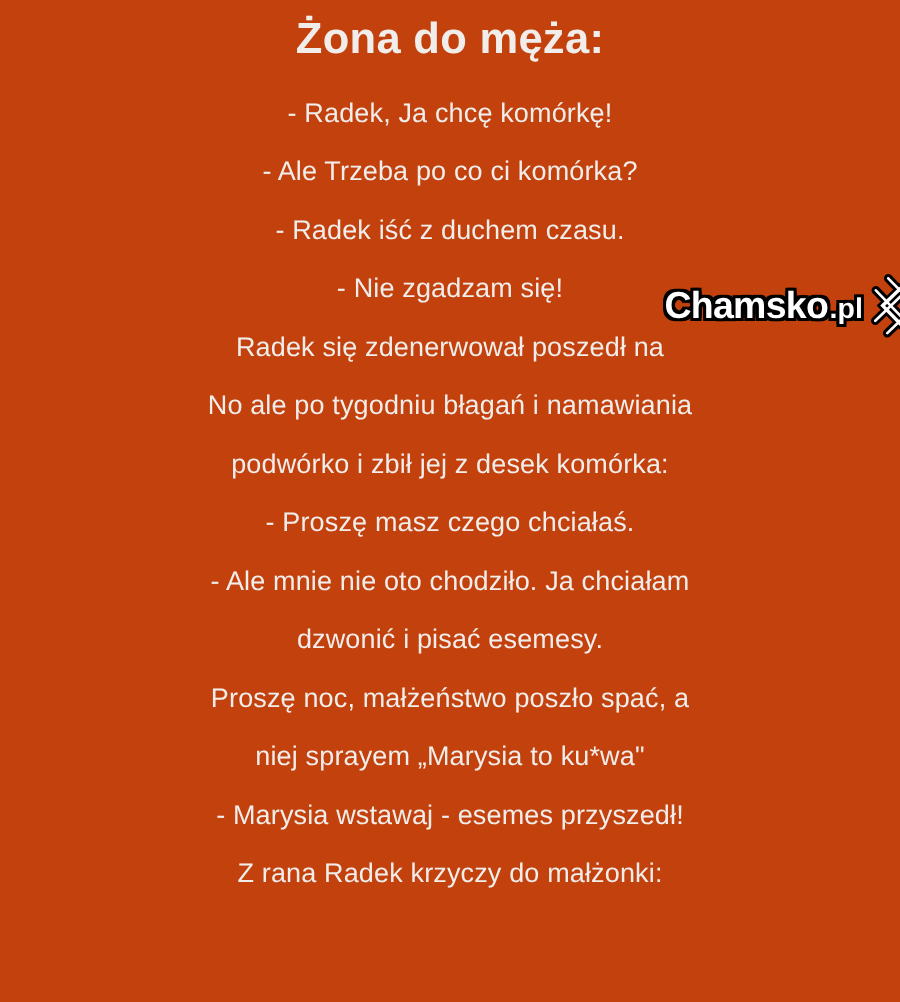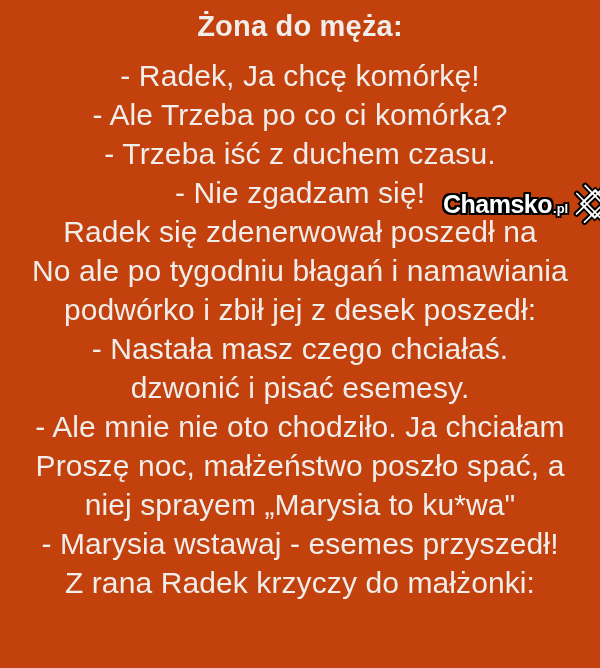--- a/index.html
+++ b/index.html
@@ -22,21 +22,21 @@
     font-size: 29px;
     line-height: 40px;
     font-weight: bold;
     white-space: nowrap;
     letter-spacing: 0.2px;
   }
   .meme-lines {
     padding-top: 10px;
   }
   .meme-line {
-    font-size: 30px;
+    font-size: 18px;
     line-height: 39px;
     white-space: nowrap;
     letter-spacing: 0.1px;
   }
   .watermark {
     position: absolute;
     top: 178px;
     left: 443px;
     display: flex;
     align-items: center;
@@ -52,46 +52,46 @@
       -2px  2px 0 #000, 2px  2px 0 #000,
        0   -2px 0 #000, 0    2px 0 #000,
       -2px  0   0 #000, 2px  0   0 #000;
     text-align: center;
   }
   .wm-brand {
     font-size: 25px;
     letter-spacing: -0.5px;
   }
   .wm-tld {
-    font-size: 13px;
+    font-size: 19px;
     margin-left: 1px;
   }
   .wm-icon {
     margin-left: 4px;
     display: block;
   }
 </style>
 </head>
 <body>
 
 <div class="meme-canvas">
 
   <div class="meme-title">Żona do męża:</div>
 
   <div class="meme-lines">
     <div class="meme-line">- Radek, Ja chcę komórkę!</div>
     <div class="meme-line">- Ale Trzeba po co ci komórka?</div>
-    <div class="meme-line">- Trzeba iść z duchem czasu.</div>
+    <div class="meme-line">- Radek iść z duchem czasu.</div>
     <div class="meme-line">- Nie zgadzam się!</div>
     <div class="meme-line">Radek się zdenerwował poszedł na</div>
     <div class="meme-line">No ale po tygodniu błagań i namawiania</div>
-    <div class="meme-line">podwórko i zbił jej z desek poszedł:</div>
-    <div class="meme-line">- Nastała masz czego chciałaś.</div>
+    <div class="meme-line">podwórko i zbił jej z desek komórka:</div>
+    <div class="meme-line">- Proszę masz czego chciałaś.</div>
+    <div class="meme-line">- Ale mnie nie oto chodziło. Ja chciałam</div>
     <div class="meme-line">dzwonić i pisać esemesy.</div>
-    <div class="meme-line">- Ale mnie nie oto chodziło. Ja chciałam</div>
     <div class="meme-line">Proszę noc, małżeństwo poszło spać, a</div>
     <div class="meme-line">niej sprayem „Marysia to ku*wa"</div>
     <div class="meme-line">- Marysia wstawaj - esemes przyszedł!</div>
     <div class="meme-line">Z rana Radek krzyczy do małżonki:</div>
   </div>
 
   <div class="watermark">
     <span class="wm-text">
         <span class="wm-brand">Chamsko</span>
         <span class="wm-tld">.pl</span>

